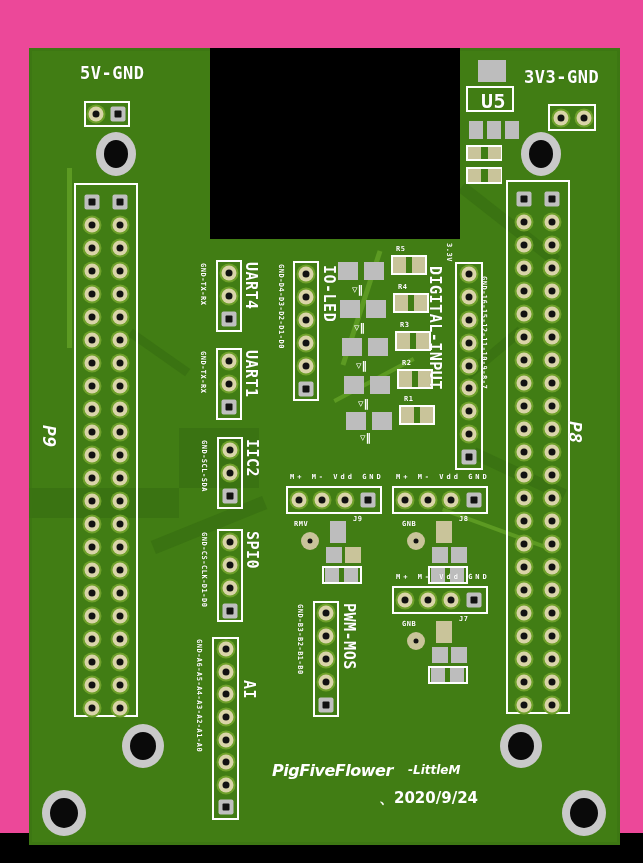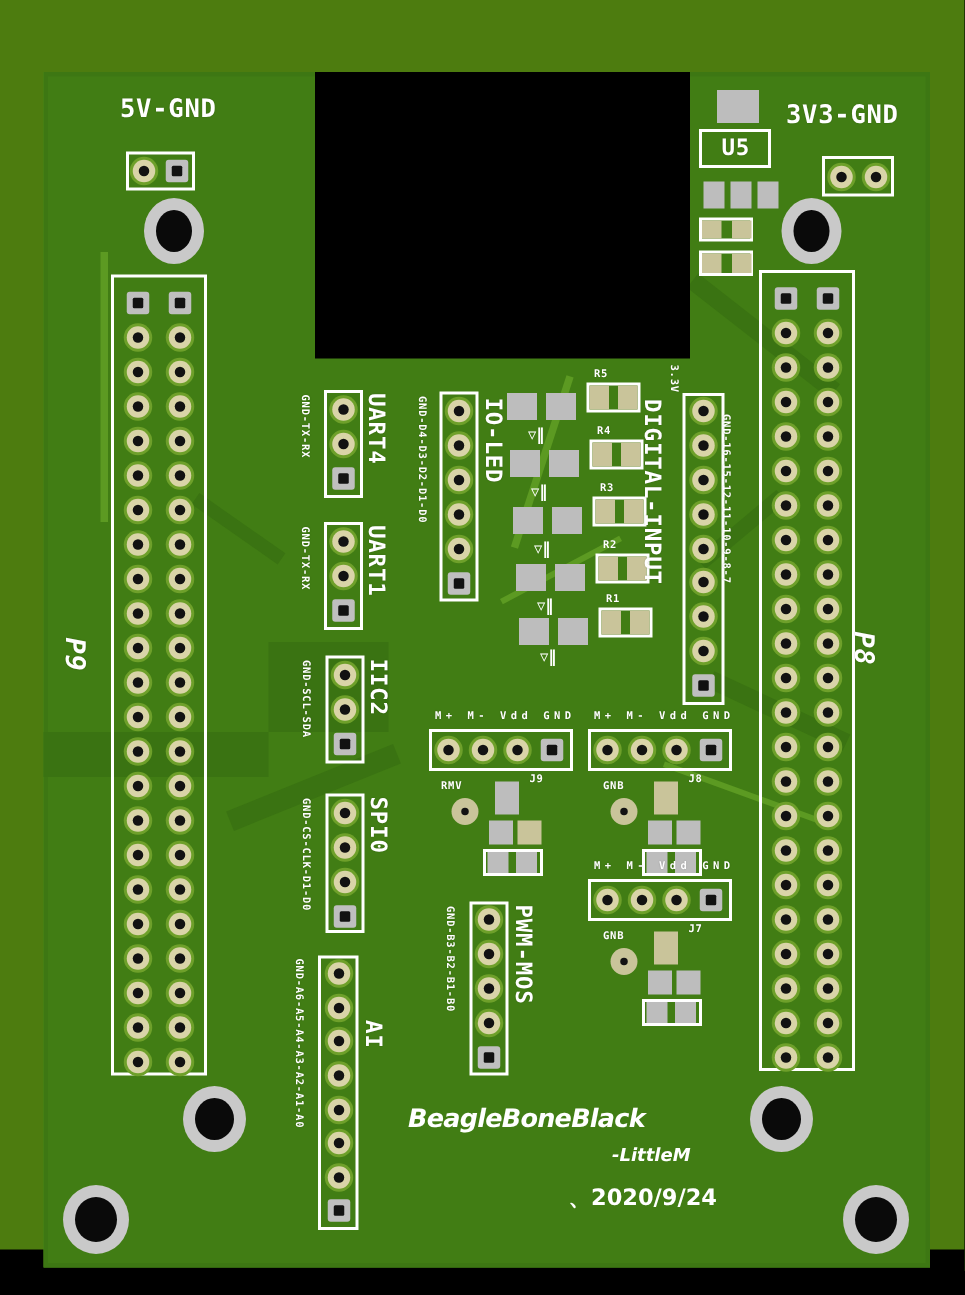--- a/index.html
+++ b/index.html
@@ -1,18 +1,18 @@
 <!DOCTYPE html>
 <html><head>
 <meta charset="utf-8">
 <style>
   html,body{margin:0;padding:0;background:#000;}
   body{width:643px;height:863px;overflow:hidden;
        font-family:"DejaVu Sans",sans-serif;}
-  #stage{position:relative;width:643px;height:833px;background:#4d7c0f;}
+  #stage{position:relative;width:643px;height:833px;background:#ec4899;}
 
   .board{position:absolute;background:#4d8a19;}
   #pcb-main{left:29px;top:48px;width:591px;height:797px;
       background:#4d8a19;
       box-shadow:inset 0 0 0 3px #2f6410;}
   #pcb-notch{position:absolute;left:210px;top:48px;width:250px;height:191px;background:#000;}
 
   
   .pour{position:absolute;background:#3f7a14;opacity:.85;}
   .trace{position:absolute;background:#3a7312;}
@@ -117,21 +117,21 @@
         <span class="drill"></span>
       </div>
     <div class="pad">
         <span class="ring"></span>
         <span class="drill"></span>
       </div>
   </div>
 
   <div class="smd" style="left:478px;top:60px;width:28px;height:22px;"></div>
   <div class="outline" style="left:466px;top:86px;width:48px;height:26px;"></div>
-  <div class="silk" style="left:481px;top:91px;font-size:15px;">U5</div>
+  <div class="silk" style="left:481px;top:91px;font-size:20px;">U5</div>
   <div class="smd" style="left:469px;top:121px;width:14px;height:18px;"></div>
   <div class="smd" style="left:487px;top:121px;width:14px;height:18px;"></div>
   <div class="smd" style="left:505px;top:121px;width:14px;height:18px;"></div>
   <div class="outline" style="left:466px;top:145px;width:36px;height:16px;"></div>
   <div class="smd gold" style="left:468px;top:147px;width:13px;height:12px;"></div>
   <div class="smd gold" style="left:488px;top:147px;width:13px;height:12px;"></div>
   <div class="outline" style="left:466px;top:167px;width:36px;height:17px;"></div>
   <div class="smd gold" style="left:468px;top:169px;width:13px;height:13px;"></div>
   <div class="smd gold" style="left:488px;top:169px;width:13px;height:13px;"></div>
 
@@ -859,17 +859,17 @@
         <span class="drill"></span>
       </div>
     <div class="pad sq">
         <span class="ring"></span>
         <span class="drill"></span>
       </div>
   </div>
   <div class="silk rot" style="left:356px;top:603px;font-size:15px;">PWM-MOS</div>
   <div class="silk rot tiny" style="left:303px;top:604px;">GND-B3-B2-B1-B0</div>
 
-  <div class="brand" style="left:272px;top:736px;font-size:17px;letter-spacing:-.5px;">BeagleBoneBlack</div>
+  <div class="brand" style="left:272px;top:761px;font-size:16px;letter-spacing:-.5px;">PigFiveFlower</div>
   <div class="brand" style="left:408px;top:763px;font-size:12px;">-LittleM</div>
   <div class="brand" style="left:379px;top:789px;font-size:15px;font-style:normal;">、2020/9/24</div>
 
 </div>
 
 </body></html>

